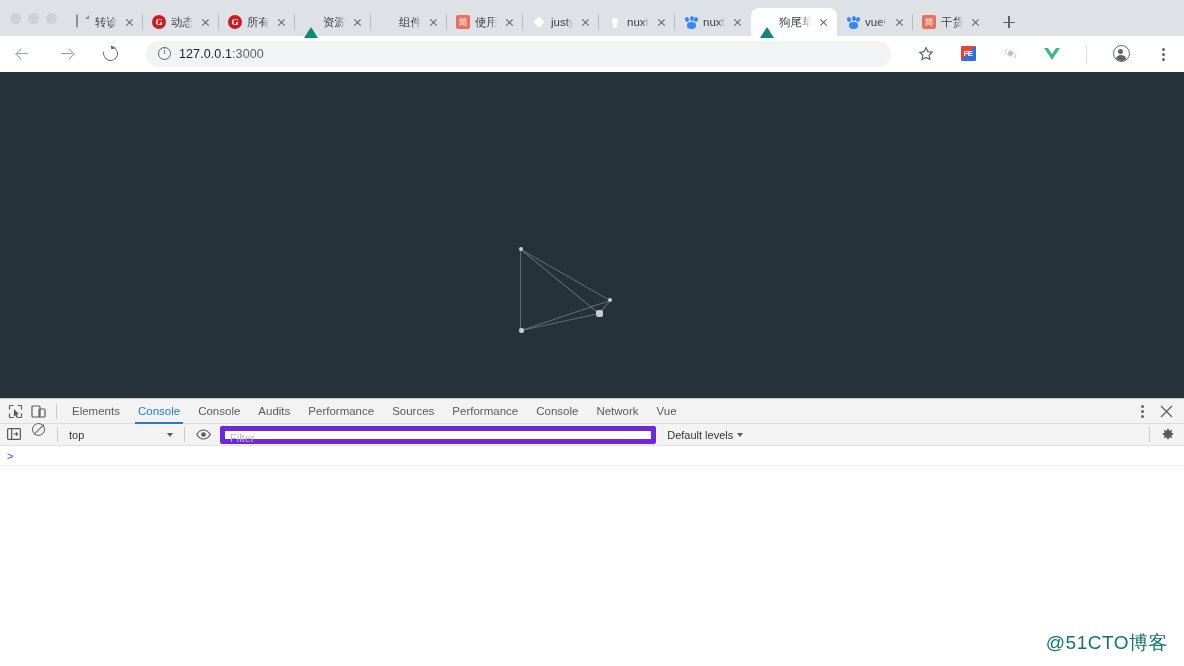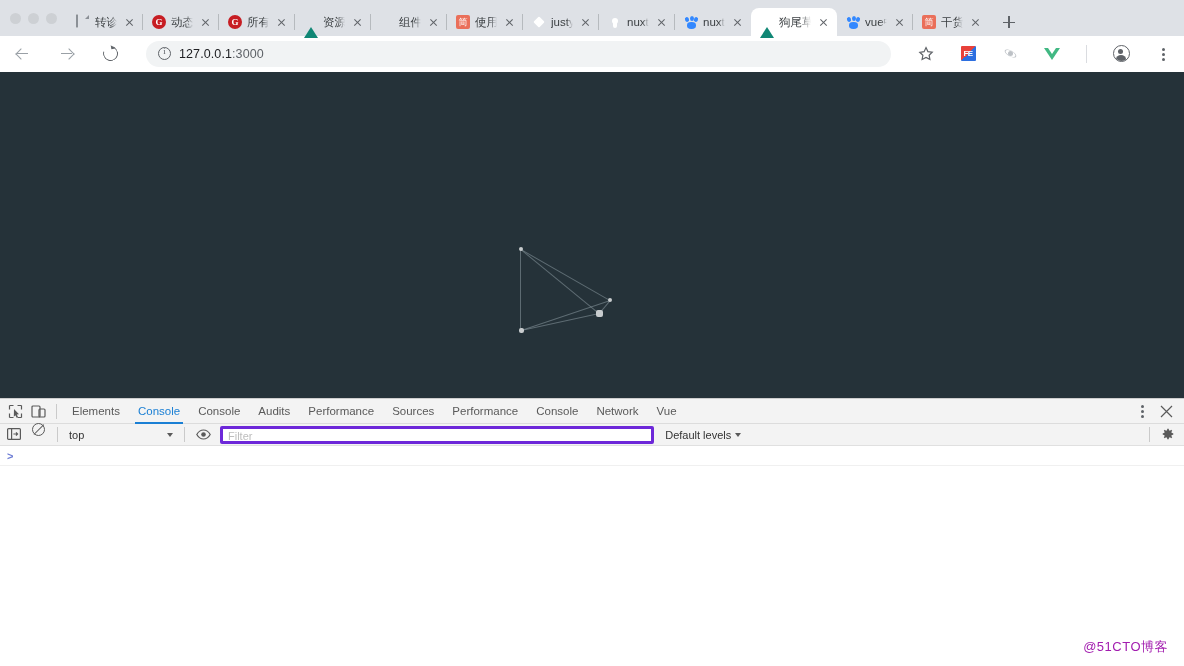--- a/index.html
+++ b/index.html
@@ -290,21 +290,21 @@
     font-size:11px; color:#333; width:112px;
     padding:0 4px; height:18px;
   }
   .ctx-select .caret { margin-left:auto; }
   .caret {
     width:0;height:0; border-left:3.5px solid transparent;
     border-right:3.5px solid transparent; border-top:4px solid #5a5a5a;
   }
   .filter-input {
     flex:1 1 auto; height:18px; background:#fff;
-    border:3px solid #6d28d9; border-radius:2px;
+    border:5px solid #6d28d9; border-radius:2px;
     font-size:11px; color:#bdbdbd; padding:0 5px;
     line-height:15px; margin:0 4px; max-width:none;
   }
   .levels {
     display:flex; align-items:center; gap:4px;
     font-size:11px; color:#333; padding:0 6px; white-space:nowrap;
   }
   .clear-ico {
     width:13px; height:13px; margin:0 auto; border:1.4px solid #5a5a5a;
     border-radius:50%; position:relative;
@@ -325,21 +325,21 @@
     border-bottom:1px solid #f0f0f0;
   }
   .prompt-caret {
     color:#6c7cd4; font-size:11px; font-weight:bold; line-height:12px;
   }
   .prompt-input { flex:1 1 auto; height:13px; }
 
   .white-strip { flex:0 0 auto; background:#fff; height:90px; position:relative; }
   .watermark {
     position:absolute; right:16px; bottom:10px;
-    font-size:13px; color:#a21caf; letter-spacing:.5px;
+    font-size:19px; color:#0f766e; letter-spacing:.5px;
   }
 </style>
 </head>
 <body>
 
 <div id="browser">
 
   <div class="tabstrip">
     <div class="win-dots">
       <span class="win-dot"></span>

